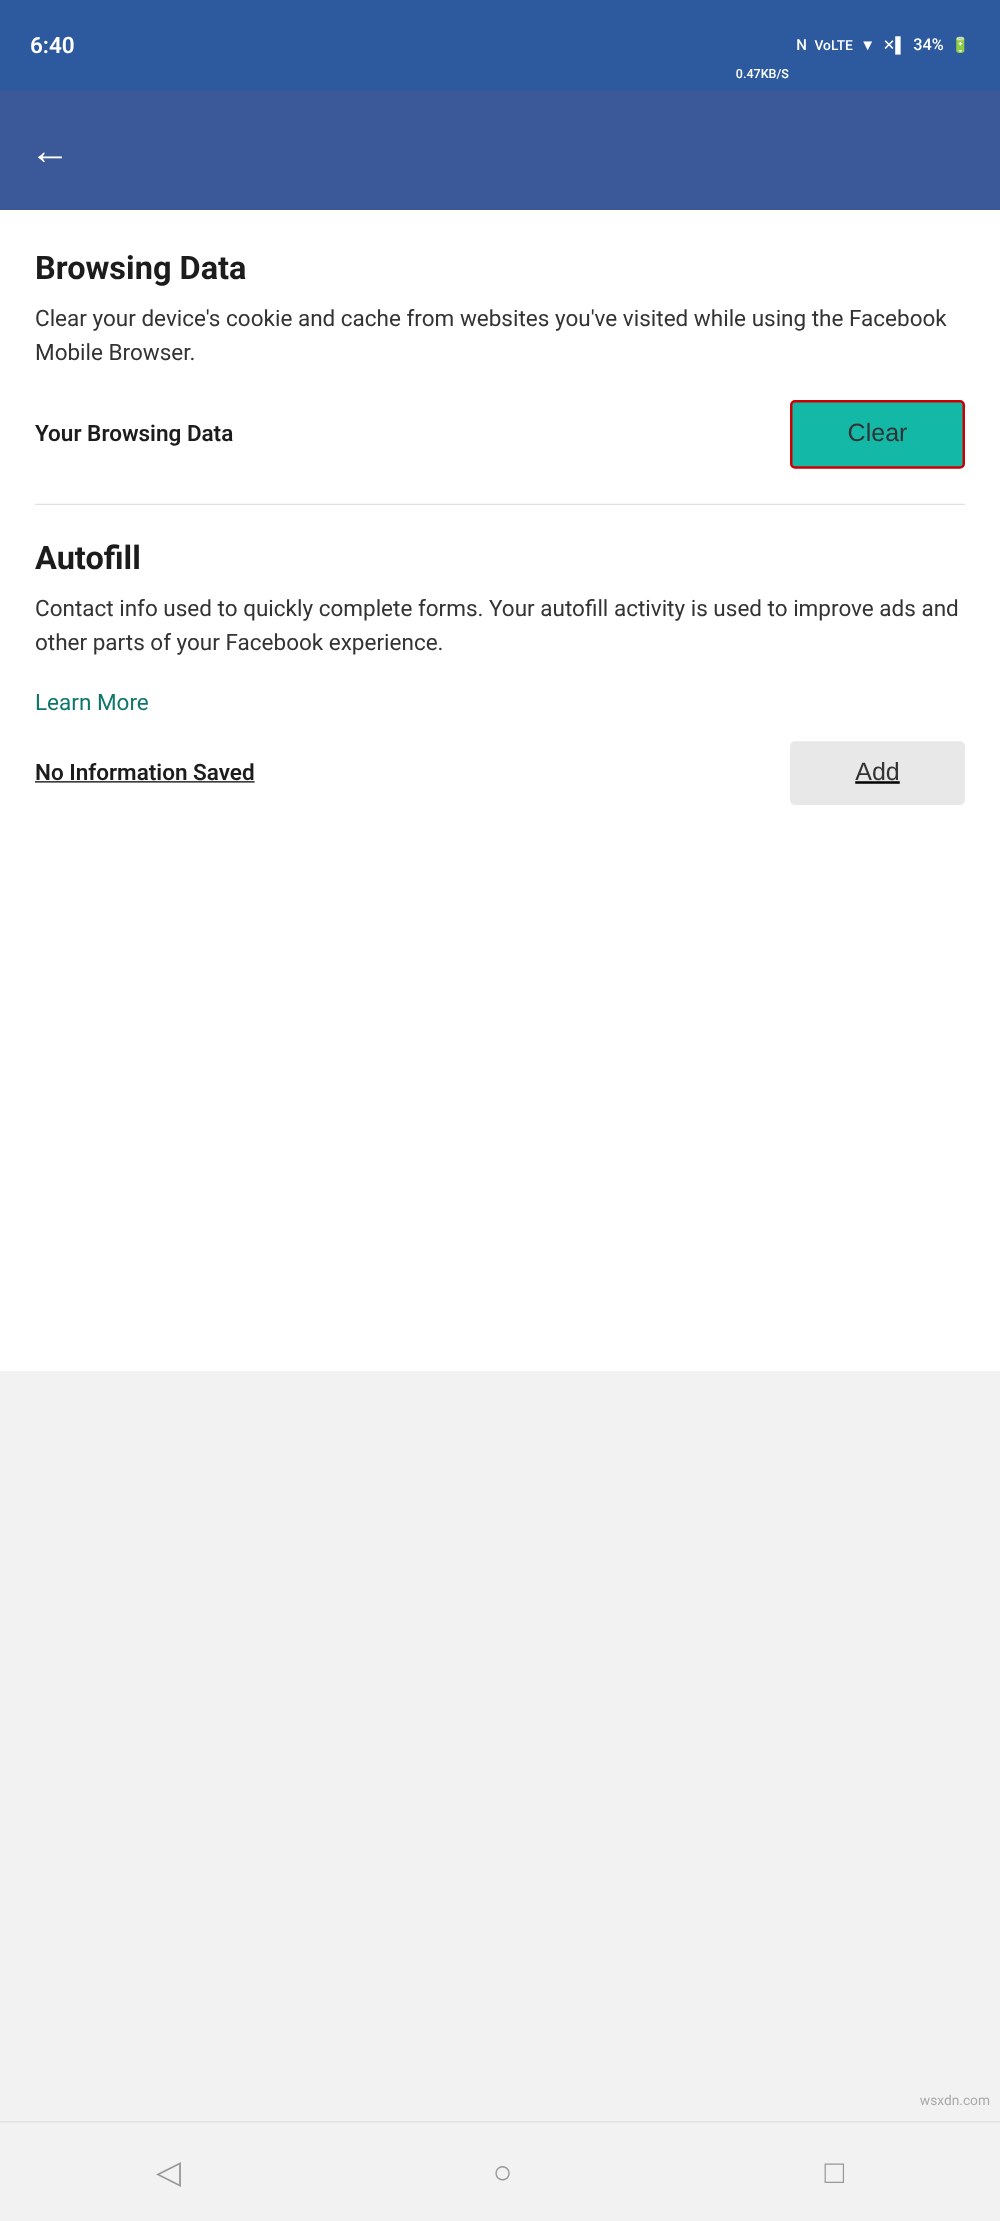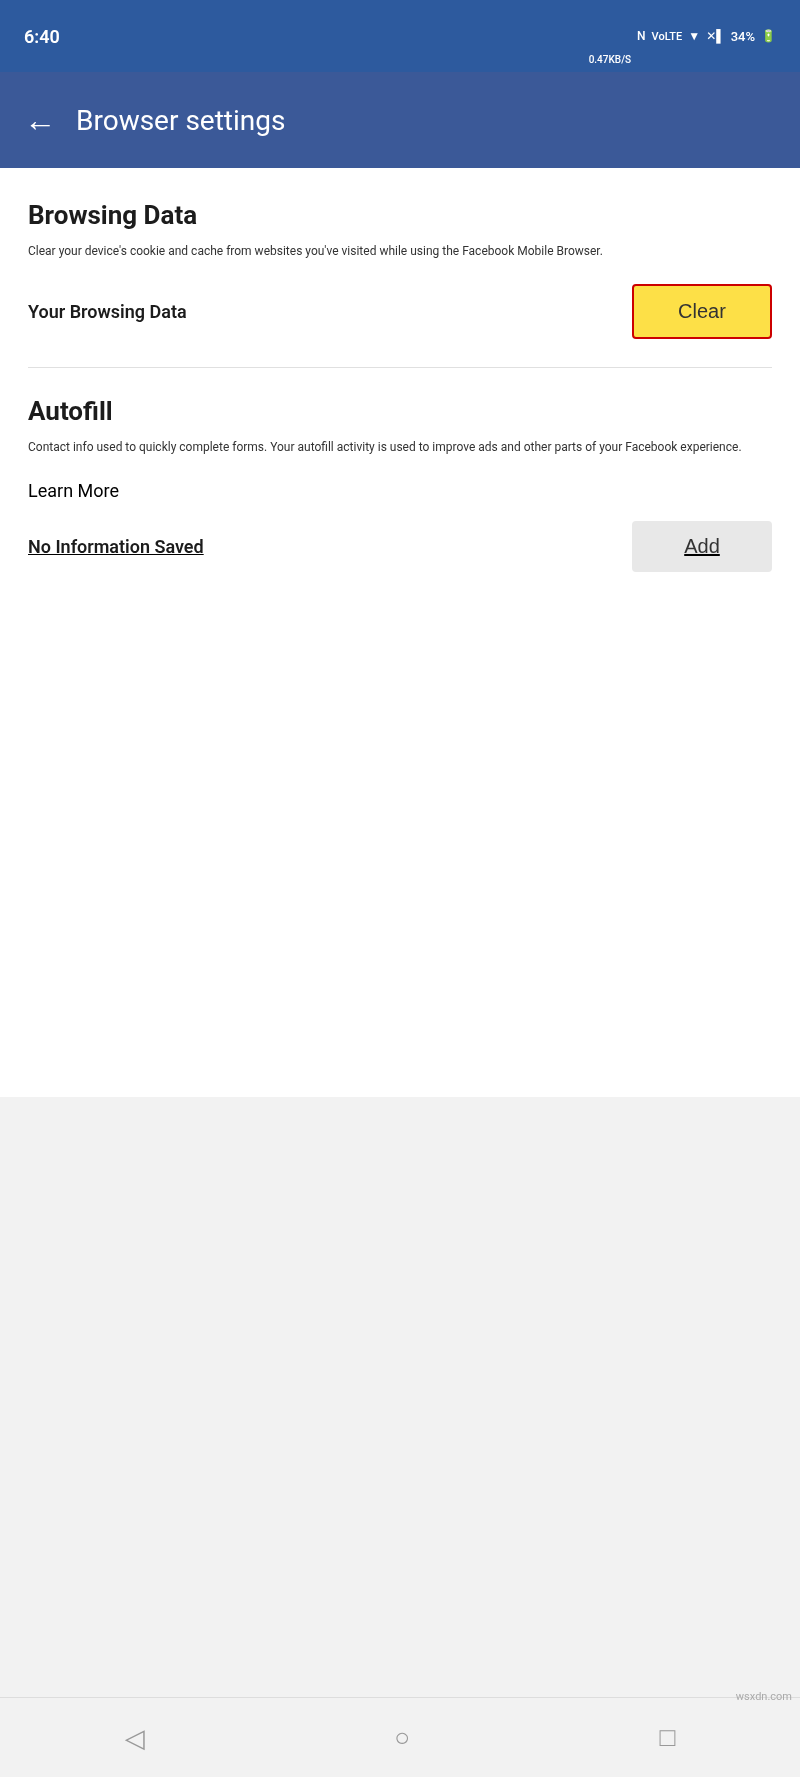--- a/index.html
+++ b/index.html
@@ -84,42 +84,42 @@
     }
 
     .section-title {
       font-size: 26px;
       font-weight: 700;
       color: #1c1c1c;
       margin-bottom: 12px;
     }
 
     .section-description {
-      font-size: 12px;
+      font-size: 18px;
       color: #333;
       line-height: 1.5;
       margin-bottom: 24px;
     }
 
     .row-with-button {
       display: flex;
       align-items: center;
       justify-content: space-between;
       margin-bottom: 28px;
     }
 
     .row-label {
       font-size: 18px;
       font-weight: 600;
       color: #1c1c1c;
     }
 
     .clear-button {
       border: 2px solid #cc0000;
-      background: #fde047;
+      background: #14b8a6;
       color: #333;
       font-size: 20px;
       padding: 14px 36px;
       cursor: pointer;
       border-radius: 4px;
       min-width: 140px;
       text-align: center;
     }
 
     .divider {
@@ -127,21 +127,21 @@
       background: #e0e0e0;
       margin: 8px 0 28px 0;
     }
 
     
     .autofill-section {
       padding-bottom: 20px;
     }
 
     .learn-more {
-      color: #000000;
+      color: #0f766e;
       font-size: 18px;
       cursor: pointer;
       text-decoration: none;
       display: block;
       margin-bottom: 20px;
     }
 
     .toggle-row {
       display: flex;
       align-items: center;
@@ -217,21 +217,21 @@
 
     .nav-btn {
       color: #999;
       font-size: 26px;
       cursor: pointer;
     }
 
     
     .watermark {
       position: fixed;
-      bottom: 74px;
+      bottom: 90px;
       right: 8px;
       font-size: 11px;
       color: #aaa;
     }
   </style>
 </head>
 <body>
 
 <div class="status-bar">
   <span class="status-time">6:40</span>
@@ -244,21 +244,20 @@
     <span style="font-size:11px;">VoLTE</span>
     <span>▼</span>
     <span>✕▌</span>
     <span class="battery-text">34%</span>
     <span>🔋</span>
   </div>
 </div>
 
 <div class="nav-bar">
   <span class="back-arrow">←</span>
-  <span class="nav-title">Browser settings</span>
 </div>
 
 <div class="content">
 
   <div>
     <h2 class="section-title">Browsing Data</h2>
     <p class="section-description">Clear your device's cookie and cache from websites you've visited while using the Facebook Mobile Browser.</p>
 
     <div class="row-with-button">
       <span class="row-label">Your Browsing Data</span>

